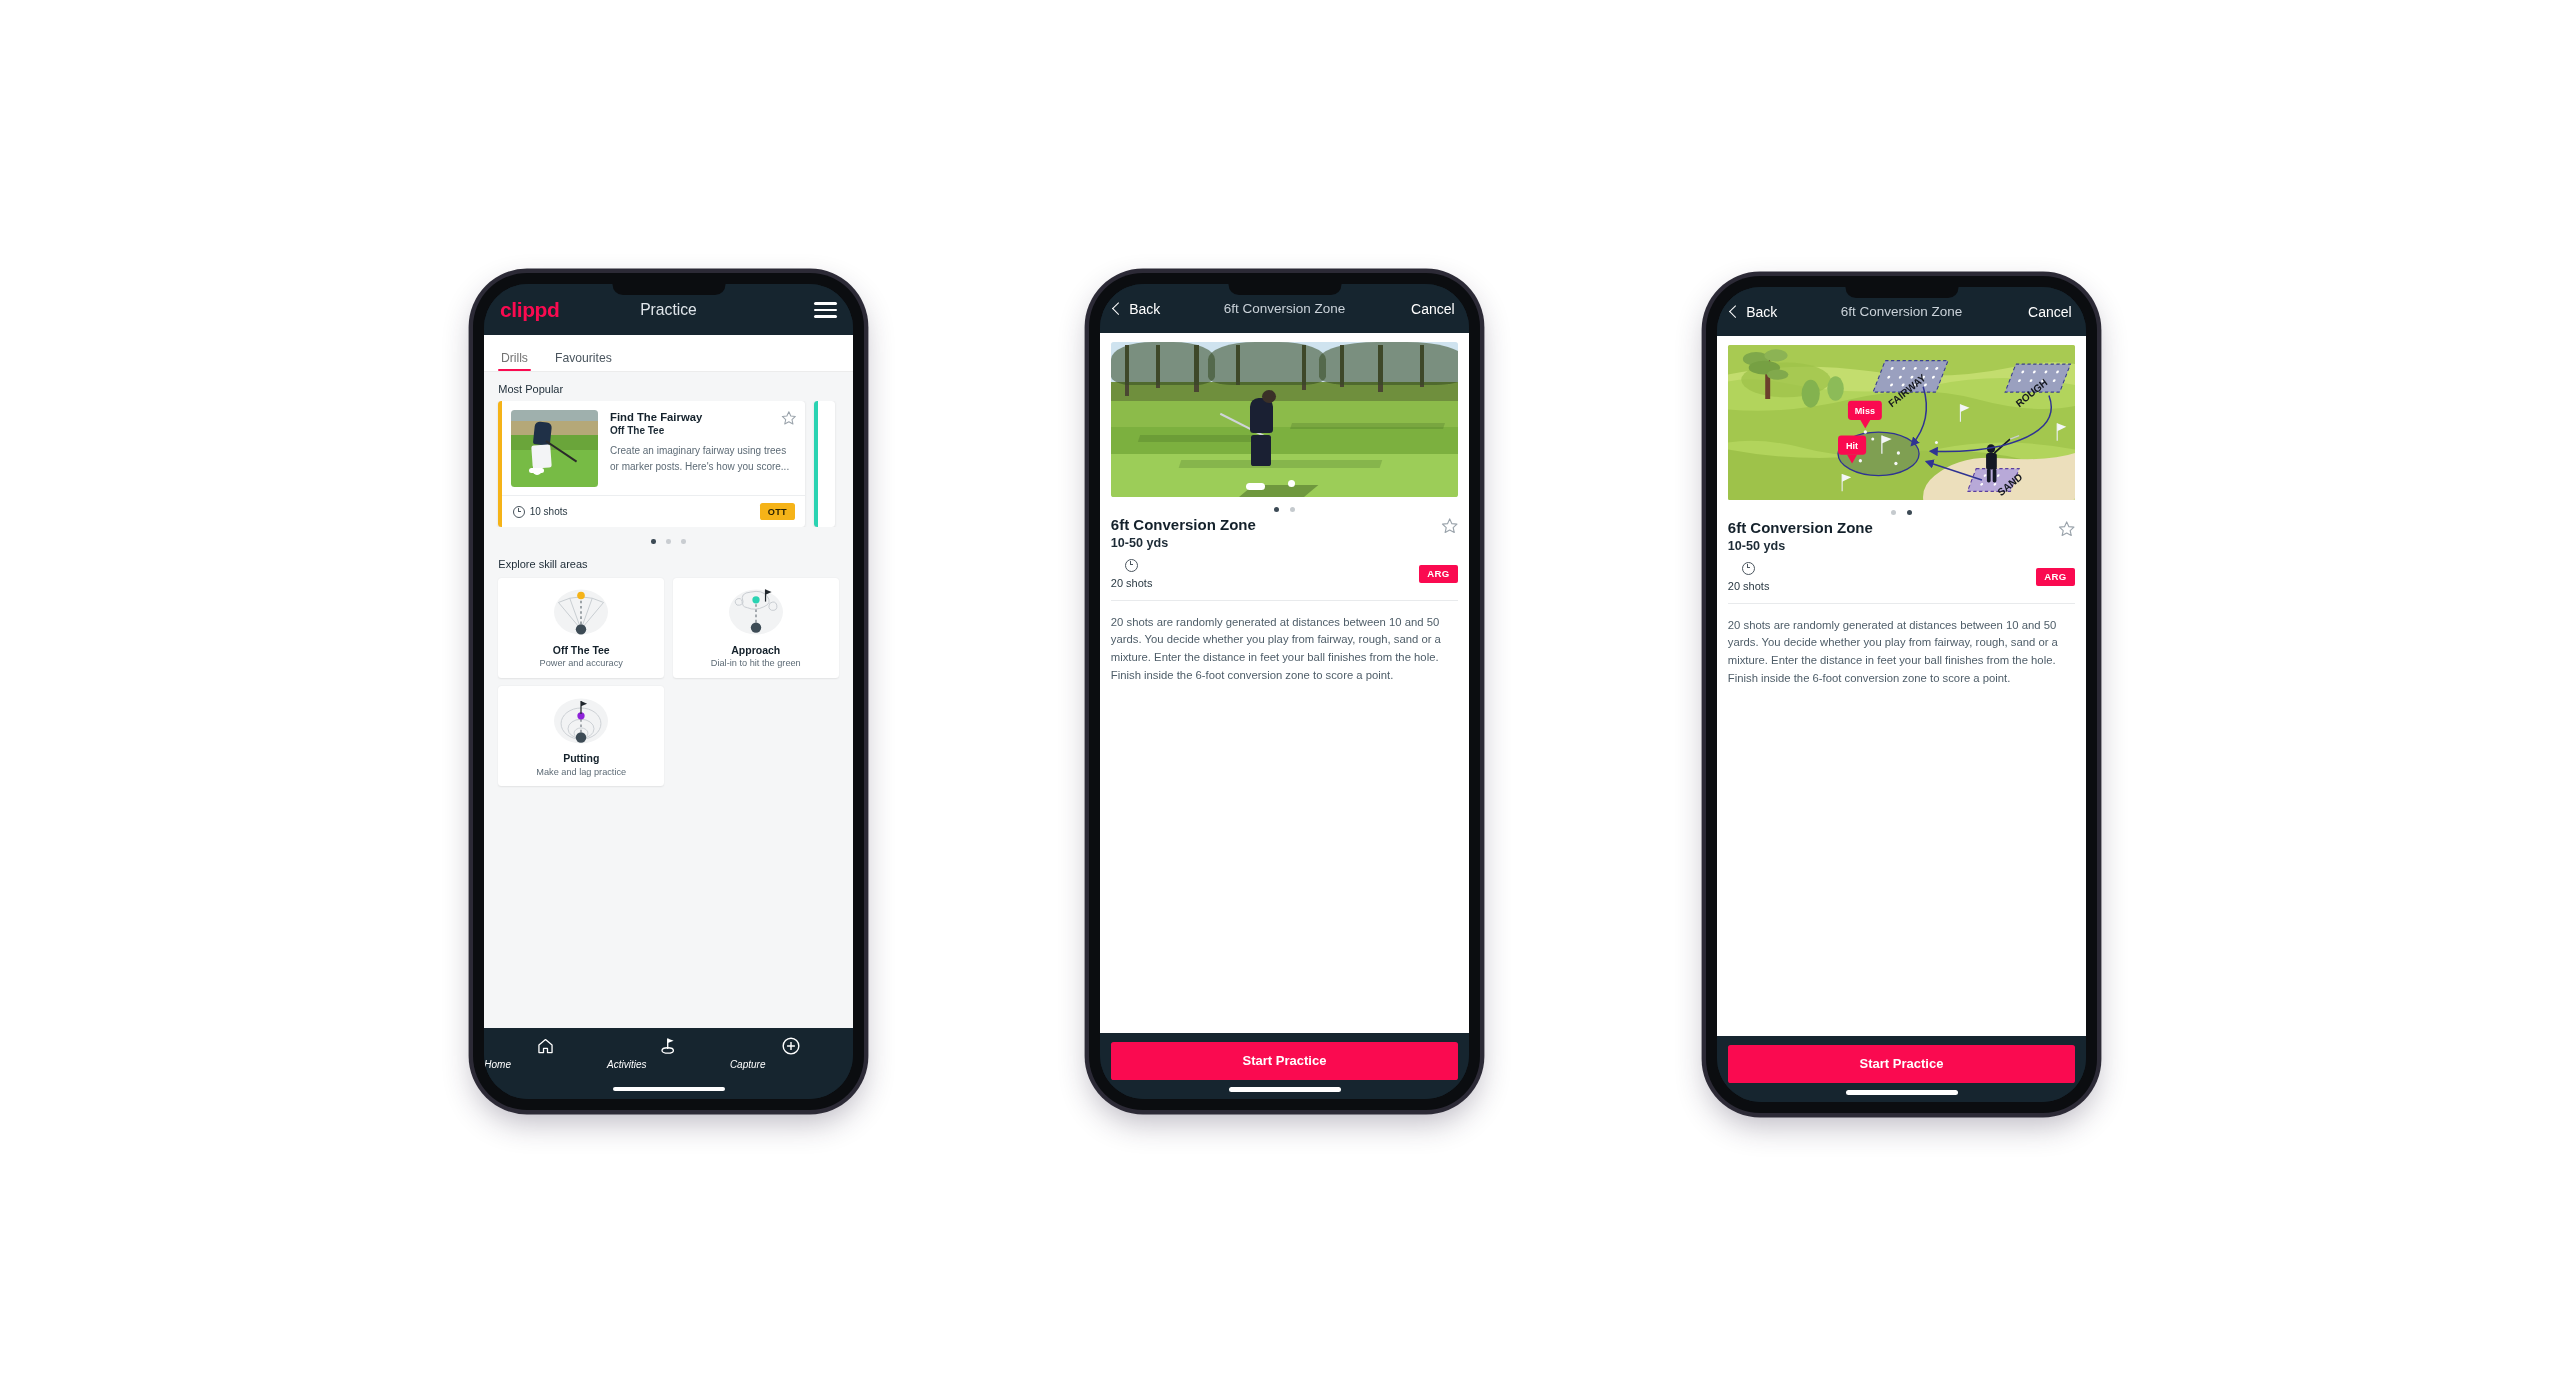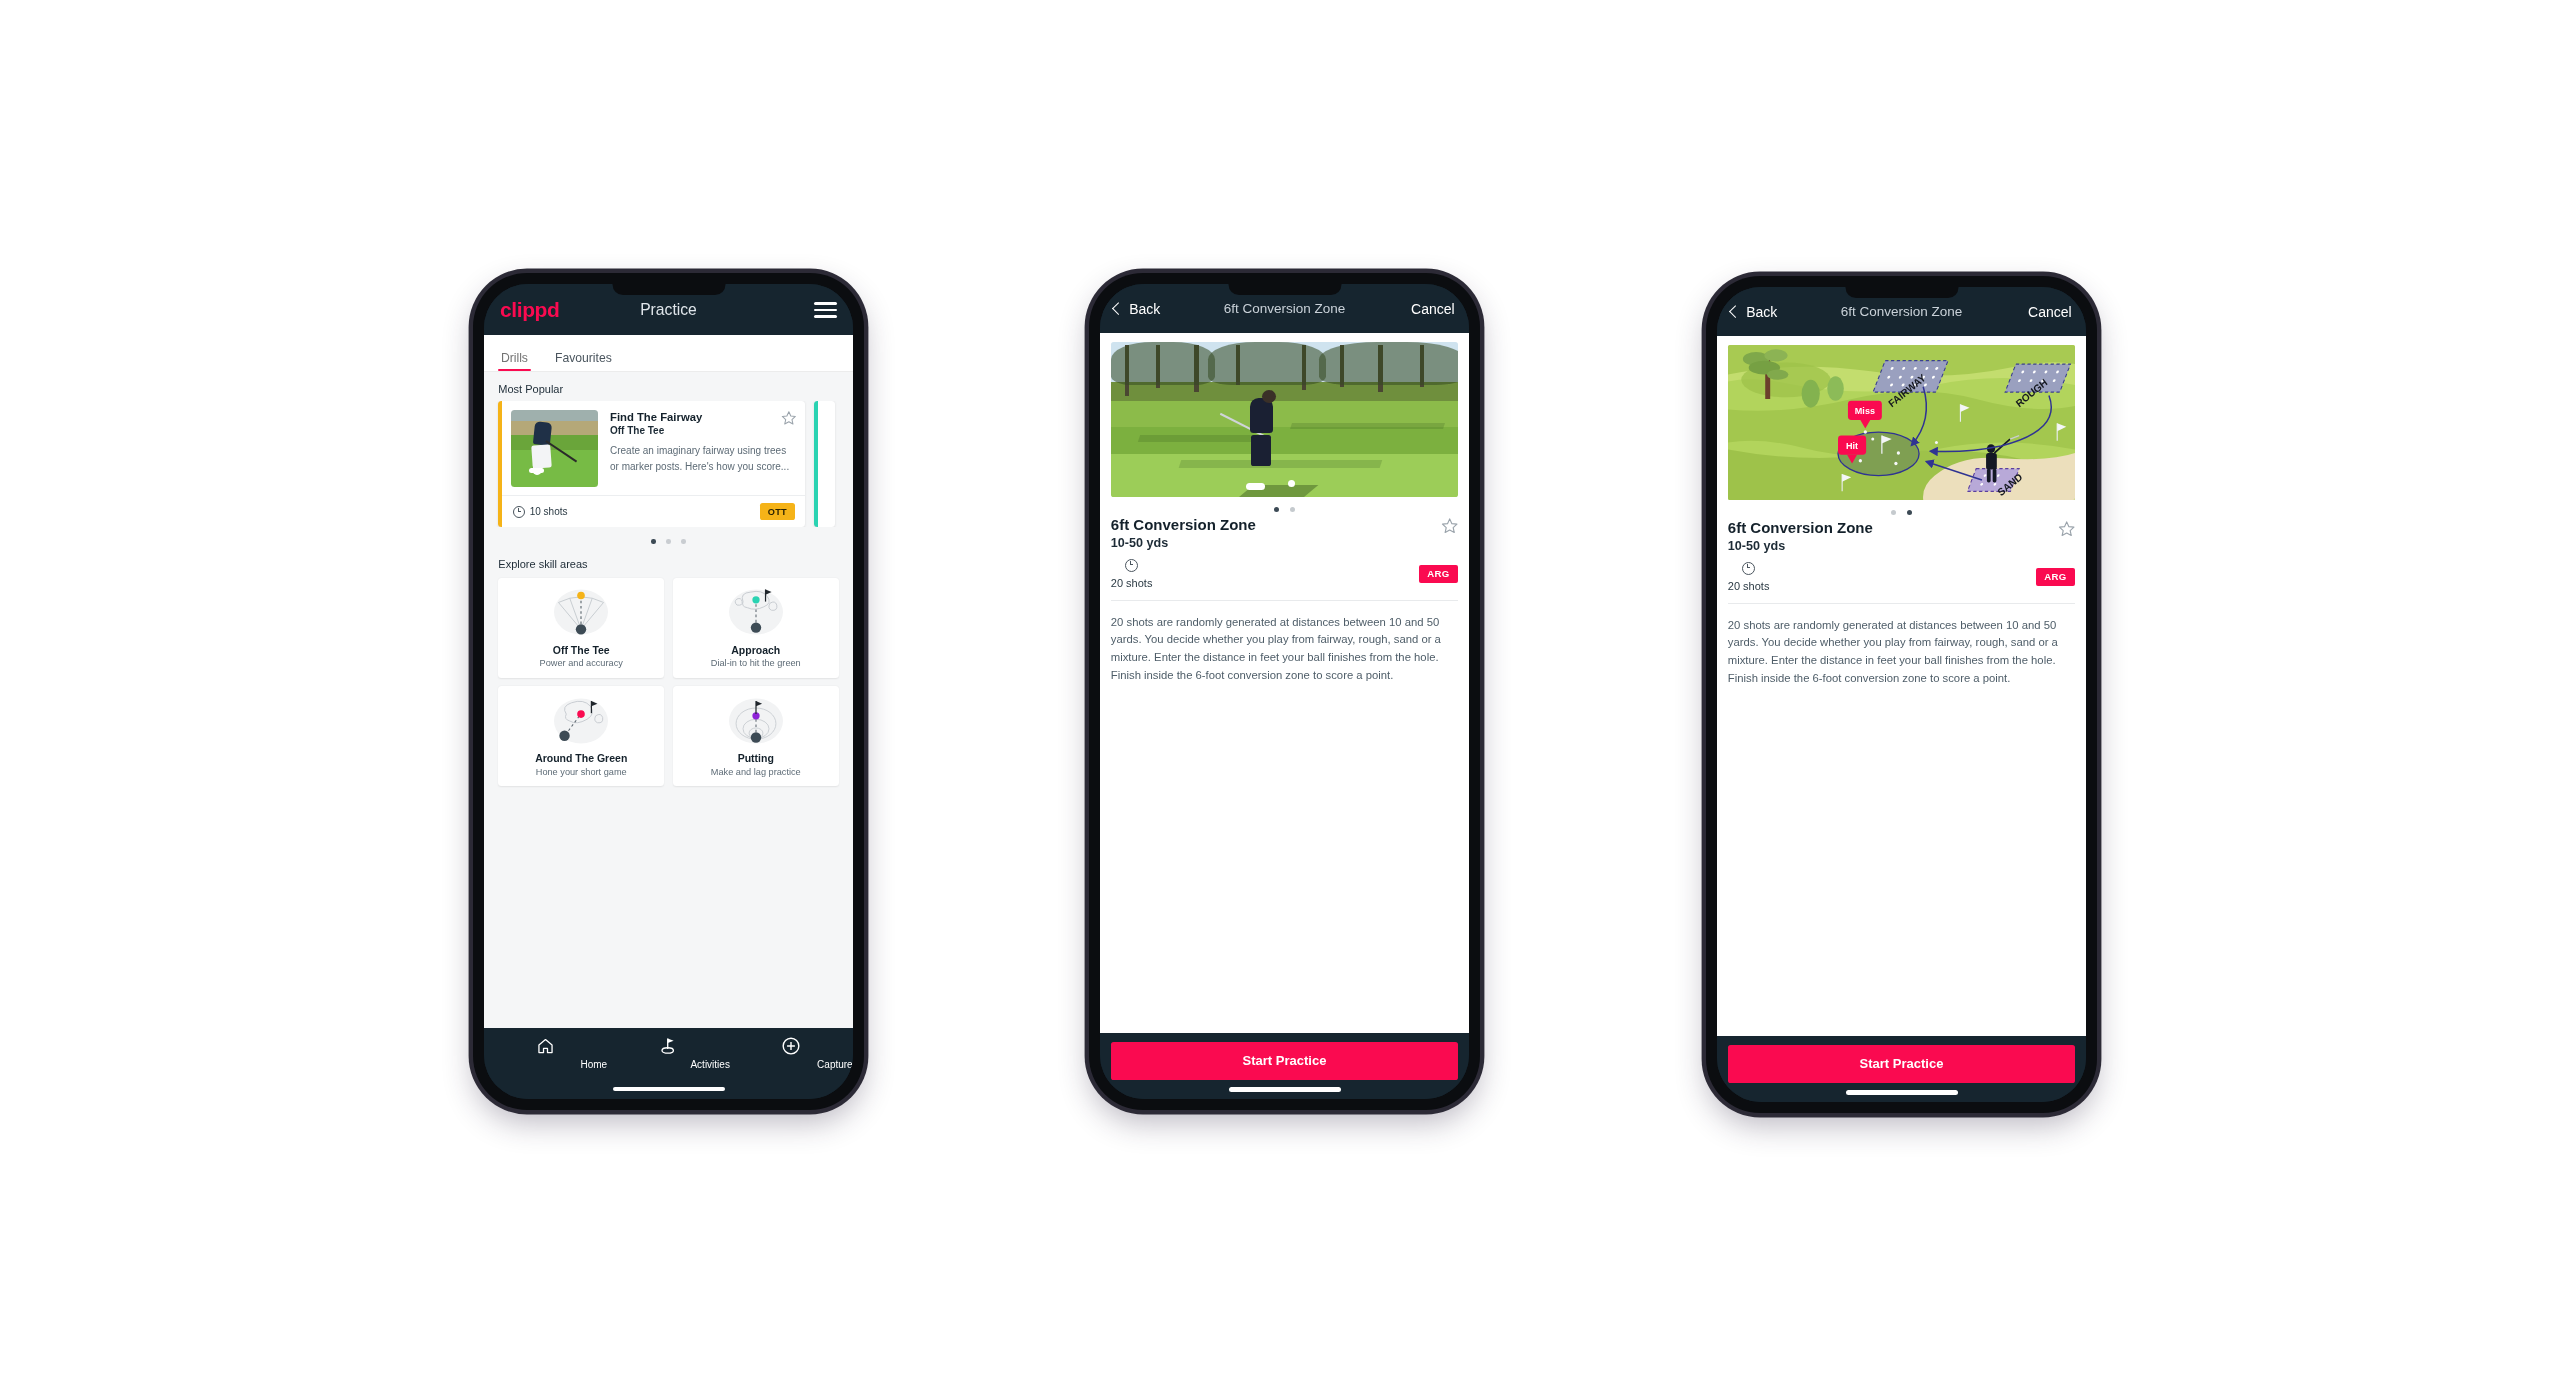--- a/index.html
+++ b/index.html
@@ -309,23 +309,24 @@
     height: 63px;
     background: #16252f;
     display: flex;
     align-items: flex-start;
     padding-top: 7.8px;
     flex: none;
     position: relative;
   }
   .nav-item {
     flex: 1;
-    text-align: right;
+    text-align: left;
     color: #ffffff;
     font-size: 10px;
+    font-style: italic;
   }
   .nav-ico { height: 20px; display:flex; align-items:center; justify-content:center; margin-bottom:3.5px; }
   .nav-ico svg { display: block; }
   .home-indicator {
     position: absolute;
     left: 50%; transform: translateX(-50%);
     bottom: 7.8px;
     width: 112px; height: 4.4px;
     background: #ffffff;
     border-radius: 2.6px;
@@ -618,36 +619,20 @@
               <circle cx="39" cy="48" r="6" fill="#3d4b55"></circle>
               <circle cx="39" cy="16" r="4.2" fill="#2ad3b2"></circle>
               <line x1="50" y1="18" x2="50" y2="4" stroke="#20262c" stroke-width="1.4"></line>
               <path d="M50 4 L57 7 L50 10Z" fill="#20262c"></path>
             </svg>
           </div>
           <div class="skill-name">Approach</div>
           <div class="skill-desc">Dial-in to hit the green</div>
         </div>
 
-        <div class="skill-card">
-          <div class="skill-ico">
-            <div class="halo"></div>
-            <svg width="68" height="52" viewBox="0 0 78 60">
-              <path d="M22 22 Q16 13 28 9 Q42 4 50 13 Q56 22 46 28 Q34 35 26 30 Q19 28 22 22Z" fill="none" stroke="#c6cbd0" stroke-width="1.1"></path>
-              <path d="M56 24 Q62 20 64 26 Q65 33 58 32 Q53 30 56 24Z" fill="none" stroke="#c6cbd0" stroke-width="1.1"></path>
-              <line x1="21" y1="46" x2="38" y2="23" stroke="#5c666e" stroke-width="1.2" stroke-dasharray="3 3"></line>
-              <circle cx="20" cy="47" r="6" fill="#3d4b55"></circle>
-              <circle cx="39" cy="22" r="4.4" fill="#fa0a50"></circle>
-              <line x1="51" y1="21" x2="51" y2="7" stroke="#20262c" stroke-width="1.4"></line>
-              <path d="M51 7 L58 10 L51 13Z" fill="#20262c"></path>
-            </svg>
-          </div>
-          <div class="skill-name">Around The Green</div>
-          <div class="skill-desc">Hone your short game</div>
-        </div>
 
         <div class="skill-card">
           <div class="skill-ico">
             <div class="halo"></div>
             <svg width="68" height="52" viewBox="0 0 78 60">
               <ellipse cx="39" cy="33" rx="23" ry="18" fill="none" stroke="#c6cbd0" stroke-width="1"></ellipse>
               <ellipse cx="39" cy="39" rx="15" ry="11" fill="none" stroke="#c6cbd0" stroke-width="1"></ellipse>
               <ellipse cx="39" cy="44" rx="8" ry="6" fill="none" stroke="#c6cbd0" stroke-width="1"></ellipse>
               <line x1="39" y1="49" x2="39" y2="24" stroke="#5c666e" stroke-width="1.2" stroke-dasharray="3 3"></line>
               <circle cx="39" cy="49" r="6" fill="#3d4b55"></circle>

